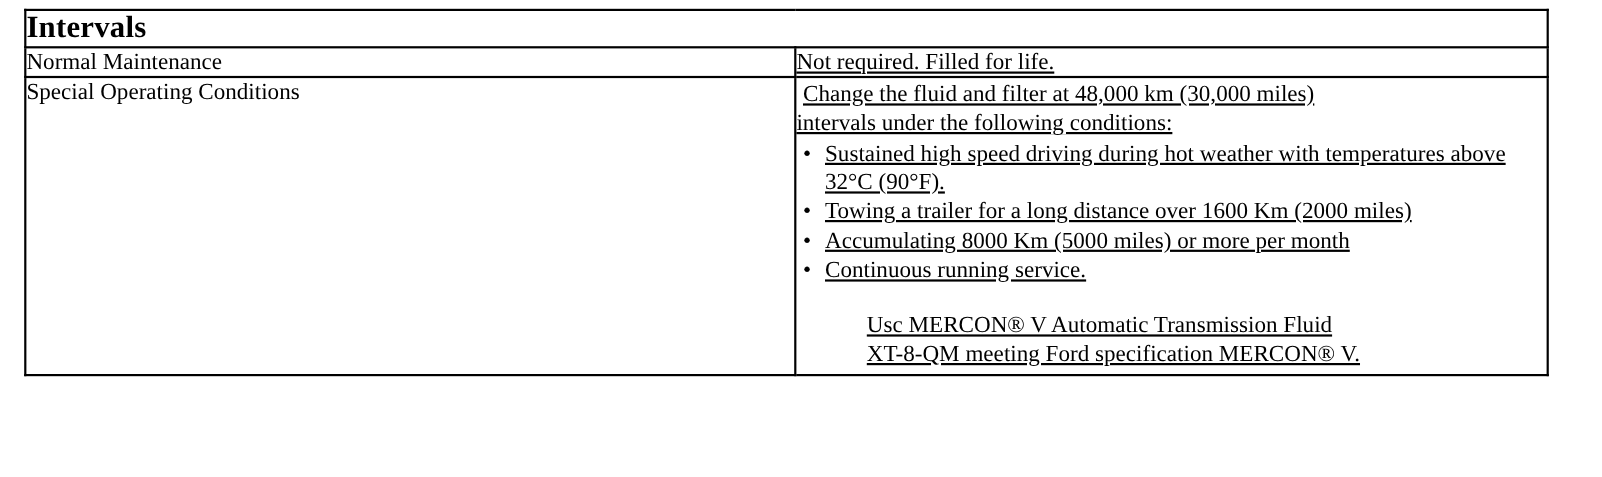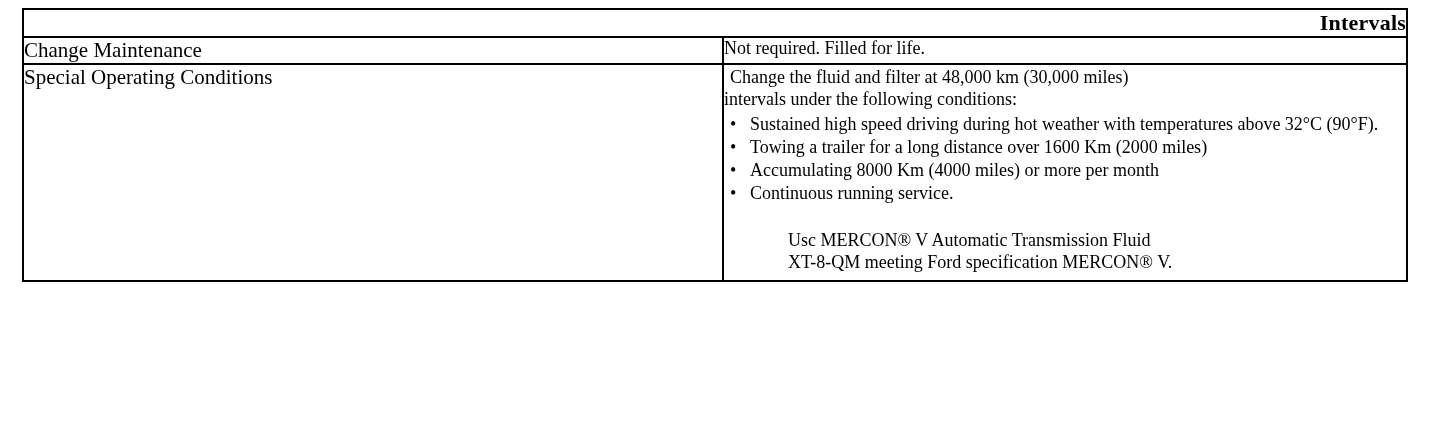--- a/index.html
+++ b/index.html
@@ -33,36 +33,37 @@
     background: #ffffff;
   }
   table.intervals td,
   table.intervals th {
     border: 2px solid #000000;
     vertical-align: top;
     padding: 0;
     background: #ffffff;
   }
   .title-cell {
-    text-align: right;
+    text-align: left;
     font-weight: bold;
-    font-size: 22px;
+    font-size: 28px;
     letter-spacing: 0.2px;
     padding: 4px 0 6px 0;
     font-family: "Liberation Serif", serif;
     margin-left: 26px;
   }
   .label-cell {
     font-size: 21px;
     padding: 7px 0 8px 8px;
     white-space: nowrap;
   }
   .value-cell {
-    font-size: 18px;
+    font-size: 21px;
     padding: 7px 6px 8px 8px;
+    text-decoration: underline;
   }
   .col-left { width: 700px; }
   .col-right { width: auto; }
 
   .intro {
     margin: 2px 16px 0 6px;
     line-height: 1.22;
   }
   .intro .line2 {
     margin-left: -6px;
@@ -96,42 +97,42 @@
     <table class="intervals">
       <colgroup>
         <col class="col-left">
         <col class="col-right">
       </colgroup>
       <tbody>
         <tr>
           <td class="title-cell" colspan="2">Intervals</td>
         </tr>
         <tr>
-          <td class="label-cell">Change Maintenance</td>
+          <td class="label-cell">Normal Maintenance</td>
           <td class="value-cell">Not required. Filled for life.</td>
         </tr>
         <tr>
           <td class="label-cell">Special Operating Conditions</td>
           <td class="value-cell">
             <div class="intro">
               <span>Change the fluid and filter at 48,000 km (30,000 miles)</span><br>
               <span class="line2">intervals under the following conditions:</span>
             </div>
             <ul class="bullets">
               <li>
                 <span class="bullet-dot">•</span>
                 <span>Sustained high speed driving during hot weather with temperatures above 32°C (90°F).</span>
               </li>
               <li>
                 <span class="bullet-dot">•</span>
                 <span>Towing a trailer for a long distance over 1600 Km (2000 miles)</span>
               </li>
               <li>
                 <span class="bullet-dot">•</span>
-                <span>Accumulating 8000 Km (4000 miles) or more per month</span>
+                <span>Accumulating 8000 Km (5000 miles) or more per month</span>
               </li>
               <li>
                 <span class="bullet-dot">•</span>
                 <span>Continuous running service.</span>
               </li>
             </ul>
             <div class="note">
               <span>Usc MERCON® V Automatic Transmission Fluid</span><br>
               <span>XT-8-QM meeting Ford specification MERCON® V.</span>
             </div>

